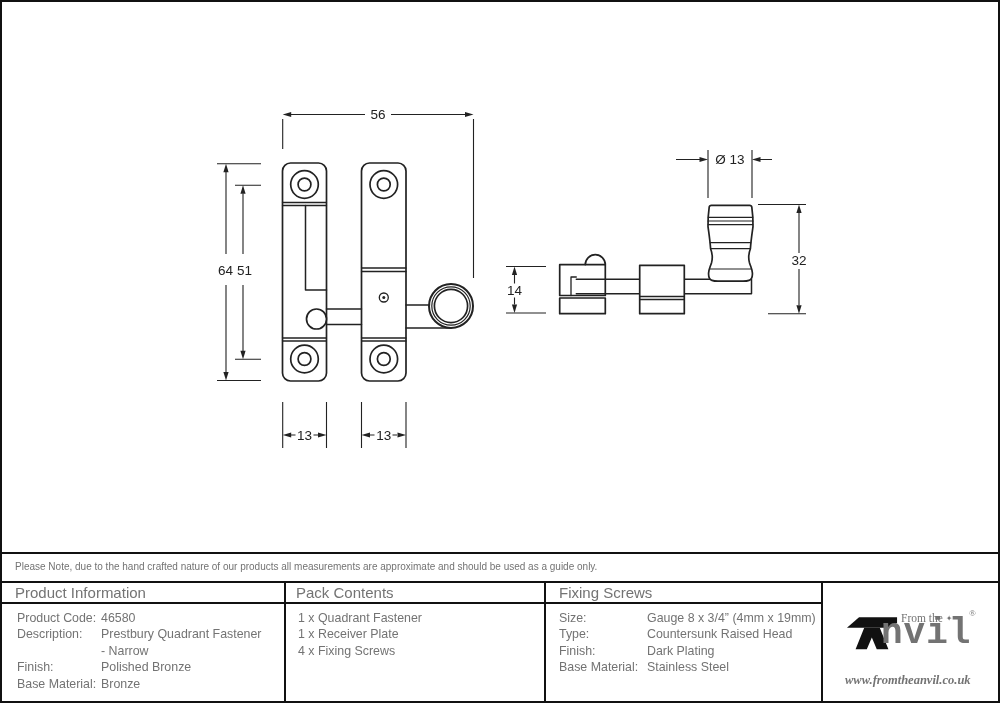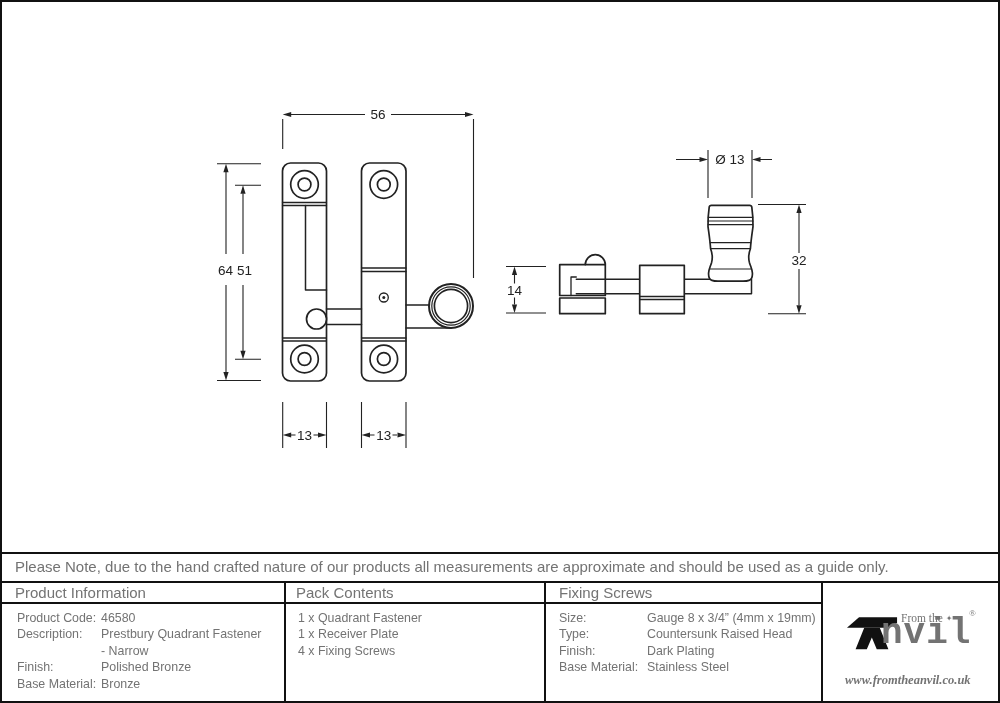--- a/index.html
+++ b/index.html
@@ -6,21 +6,21 @@
   .sheet{
     position:relative; width:1000px; height:703px; box-sizing:border-box;
     background:#fff; border:2.5px solid #111; overflow:hidden;
     font-family:"Liberation Sans",sans-serif; color:#737373;
     display:flex; flex-direction:column;
   }
   .drawing{display:block; width:995px; height:550px; flex:none;}
   .note{
     flex:none; box-sizing:border-box; height:31px;
     border-top:2.5px solid #111; border-bottom:2.5px solid #111;
-    line-height:25px; padding-left:13px; font-size:15px;
+    line-height:25px; padding-left:13px; font-size:10px;
   }
   .info-table{
     flex:1; display:grid;
     grid-template-columns:284px 260px 277px 1fr;
     grid-template-rows:21px 1fr;
   }
   .cell{box-sizing:border-box; overflow:hidden;}
   .vline{border-right:2px solid #111;}
   .header{border-bottom:2px solid #111; font-size:15px; line-height:19px; padding-left:13px;}
   .header.h2{padding-left:10px;}

